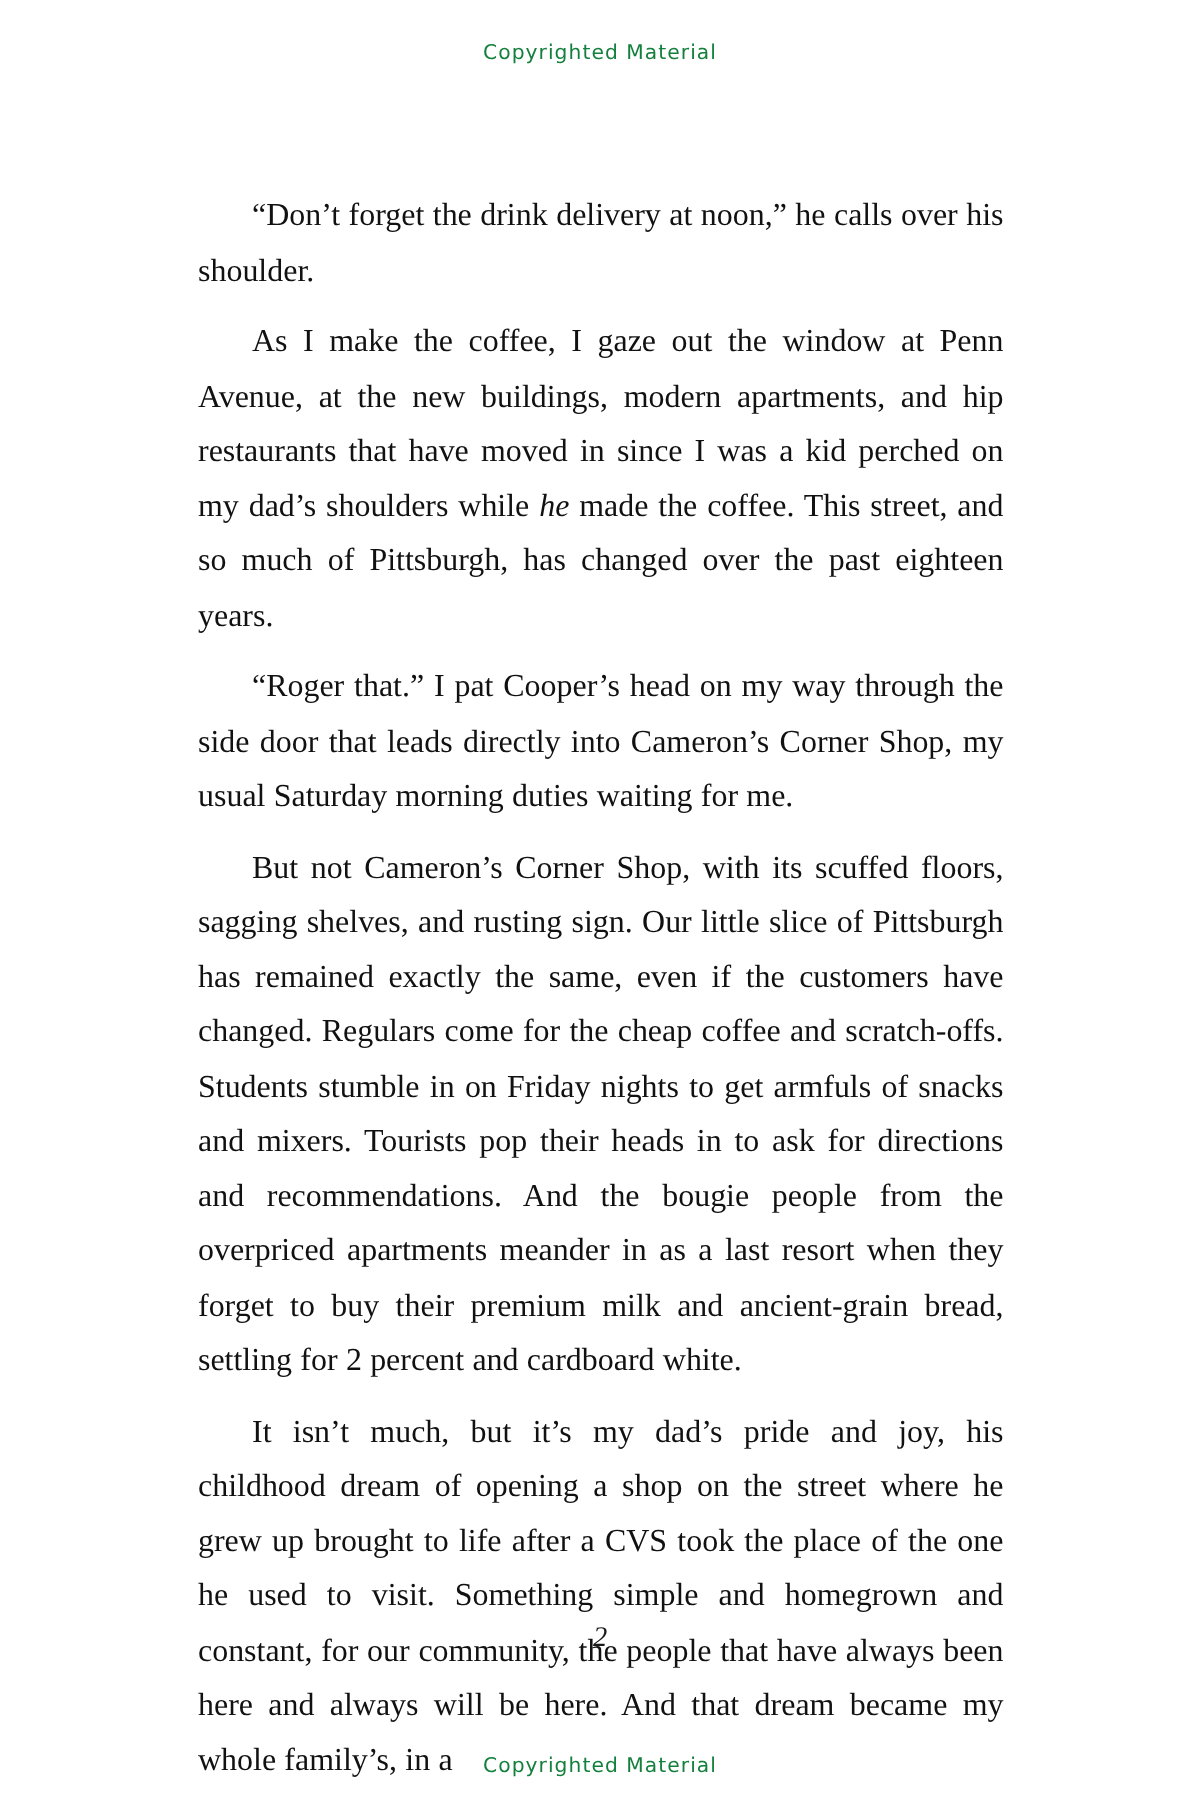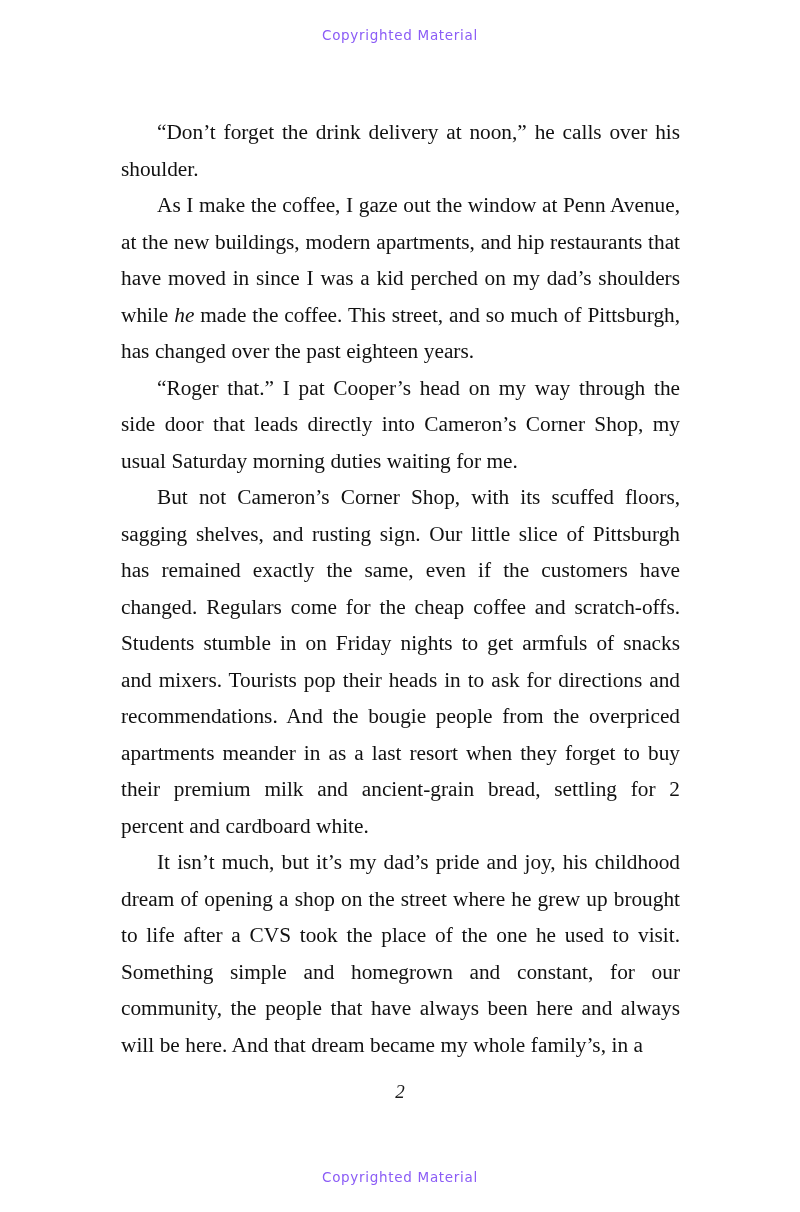--- a/index.html
+++ b/index.html
@@ -18,36 +18,36 @@
 
   
   .watermark {
     position: absolute;
     left: 0;
     width: 800px;
     text-align: center;
     font-family: "DejaVu Sans", "Liberation Sans", sans-serif;
     font-size: 13.5px;
     letter-spacing: 0.7px;
-    color: #8b5cf6;
+    color: #15803d;
     white-space: nowrap;
     user-select: none;
   }
   .watermark-top { top: 27px; }
   .watermark-bottom { top: 1169px; }
 
   
   .text-block {
     position: absolute;
     left: 121px;
     top: 114px;
     width: 559px;
   }
   .para {
-    margin: 0;
+    margin: 11px;
     font-size: 21.3px;
     line-height: 36.5px;
     color: #111111;
     text-align: justify;
     text-justify: inter-word;
     text-indent: 36px;
     hyphens: manual;
     -webkit-hyphens: manual;
     word-spacing: 0.2px;
   }

